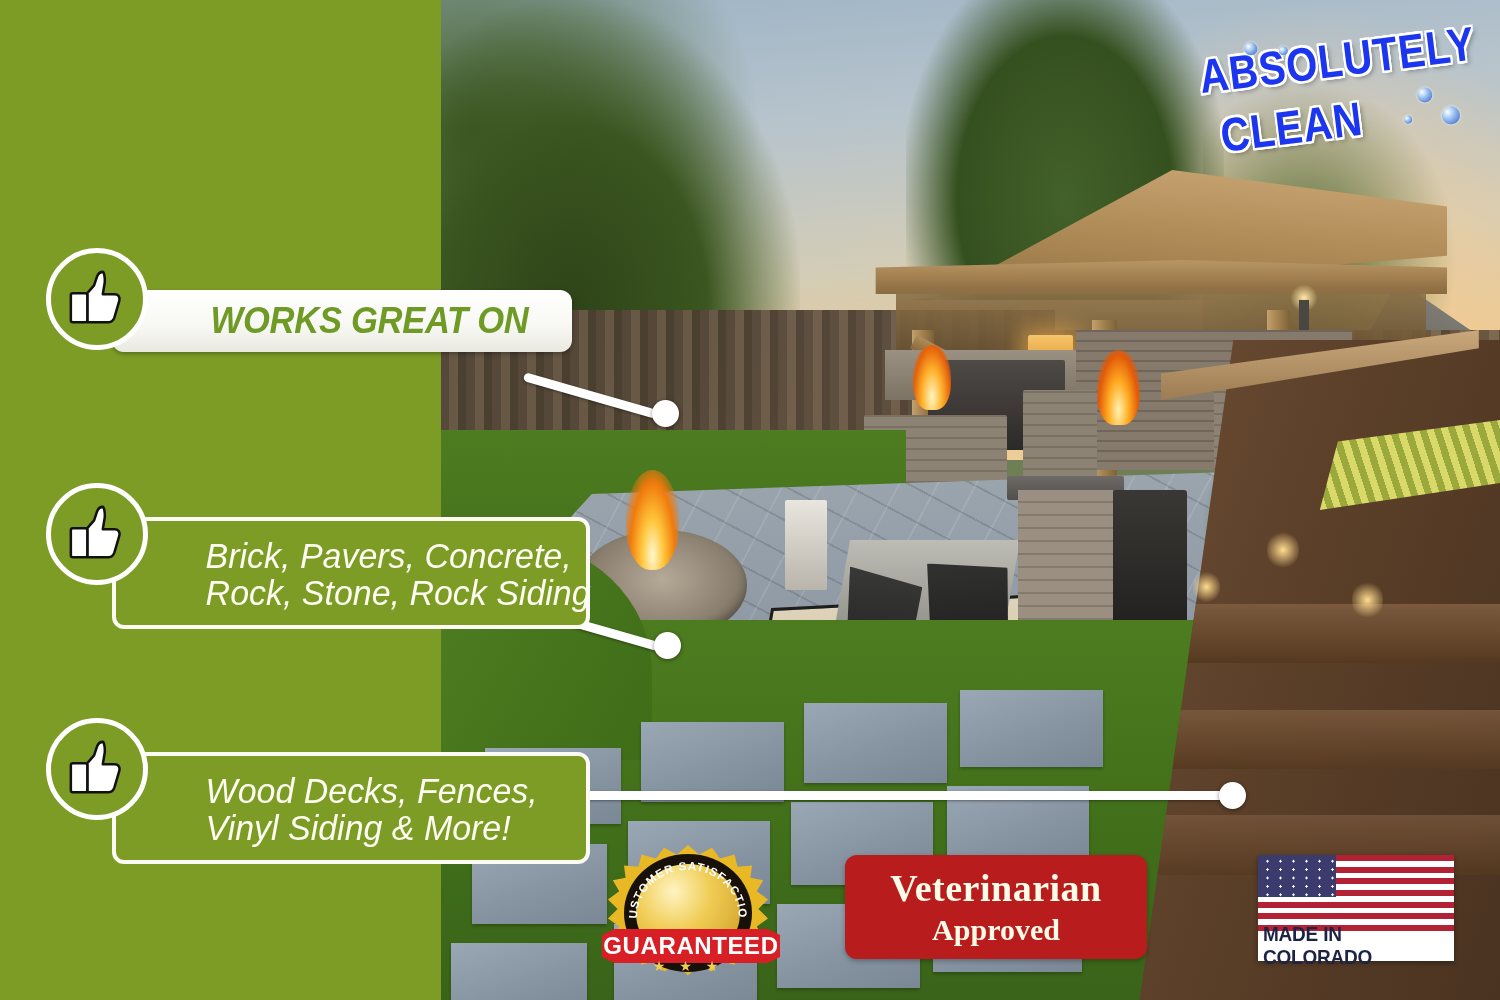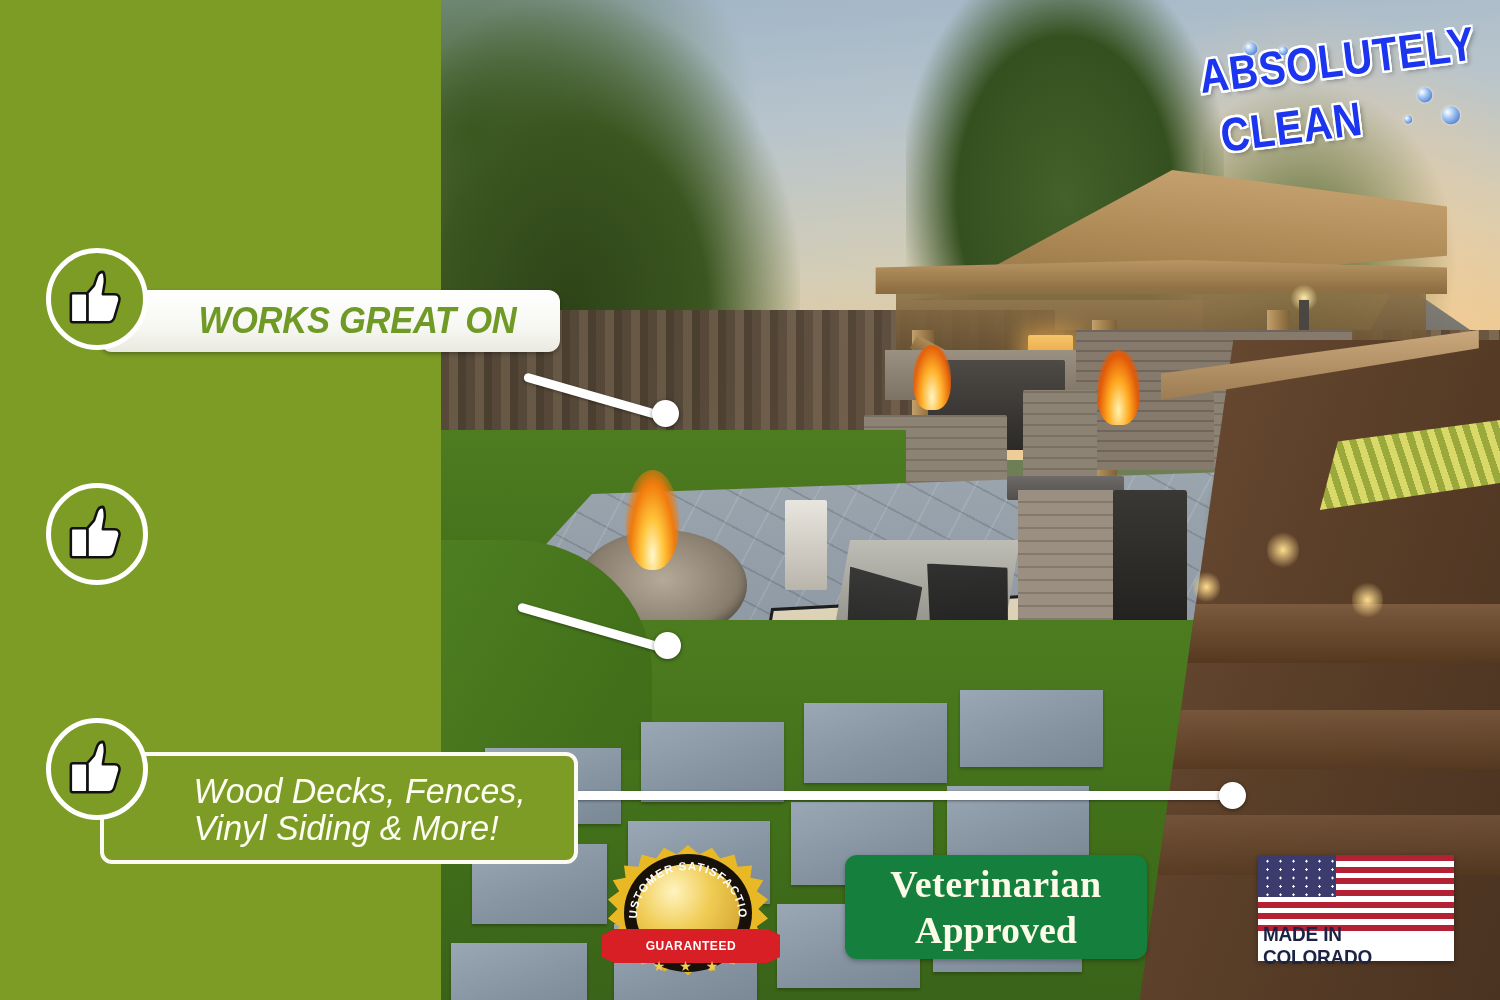--- a/index.html
+++ b/index.html
@@ -170,21 +170,21 @@
       background:radial-gradient(circle at 34% 30%,#ffffff 0%,#9ec3f2 38%,#2f5fc4 100%);
       box-shadow:0 0 3px rgba(255,255,255,.8);}
 
   
   .feature{position:absolute;left:40px;}
   .f1{top:248px;} .f2{top:483px;} .f3{top:718px;}
   .thumb-circle{position:absolute;left:6px;top:0;width:92px;height:92px;border-radius:50%;
       background:#7d9c26;border:5px solid #ffffff;z-index:4;
       display:flex;align-items:center;justify-content:center;}
   .thumb-svg{width:62px;height:62px;display:block;}
-  .cards{position:absolute;left:60px;top:42px;width:478px;}
+  .cards{position:absolute;left:72px;top:42px;width:478px;}
   .title-card{position:relative;height:62px;border-radius:12px;
       background:linear-gradient(180deg,#ffffff 0%,#f7f7f2 62%,#e9e9e0 100%);
       box-shadow:0 2px 4px rgba(0,0,0,.3);
       display:flex;align-items:center;padding-left:92px;box-sizing:border-box;z-index:3;}
   .title-card span{font-size:36px;font-weight:bold;font-style:italic;color:#6f9a25;
       font-family:"Liberation Sans","DejaVu Sans",sans-serif;
       white-space:nowrap;transform:scaleX(.96);letter-spacing:-.3px;}
   .body-card{position:relative;margin-top:-8px;padding:16px 12px 14px 84px;
       background:#7d9c26;border:4px solid #fbfbf3;border-radius:12px;
       box-sizing:border-box;z-index:2;}
@@ -212,33 +212,33 @@
   .seal-arc{position:absolute;left:22px;top:10px;width:128px;height:118px;}
   .seal-arc text{font-size:11.5px;font-weight:bold;fill:#ffffff;letter-spacing:1.1px;
       font-family:"Liberation Sans","DejaVu Sans",sans-serif;}
   .seal-pct{position:absolute;left:34px;top:40px;width:104px;text-align:center;
       font-size:30px;font-weight:bold;color:#14100a;
       font-family:"Liberation Sans","DejaVu Sans",sans-serif;margin-top:43px;}
   .ribbon{position:absolute;left:0;top:84px;width:178px;height:34px;background:#d81f26;
       clip-path:polygon(0 18%,7% 0,93% 0,100% 18%,100% 82%,93% 100%,7% 100%,0 82%);
       box-shadow:0 2px 4px rgba(0,0,0,.4);
       display:flex;align-items:center;justify-content:center;}
-  .ribbon span{font-size:12px;font-weight:bold;color:#fff;letter-spacing:.6px;
+  .ribbon span{font-size:24px;font-weight:bold;color:#fff;letter-spacing:.6px;
       font-family:"Liberation Sans","DejaVu Sans",sans-serif;}
   .seal-stars{position:absolute;left:34px;top:113px;width:104px;text-align:center;
       font-size:14px;color:#f0cc54;letter-spacing:5px;}
 
   .vet{position:absolute;left:845px;top:855px;width:302px;height:104px;
-      background:#15803d;border-radius:12px;
+      background:#b91c1c;border-radius:12px;
       display:flex;flex-direction:column;align-items:center;justify-content:center;
       box-shadow:0 2px 5px rgba(0,0,0,.3);}
   .vet span{color:#fcfbe8;font-family:"Liberation Serif","DejaVu Serif",serif;
       font-weight:bold;line-height:1;}
   .vet-l1{font-size:38px;letter-spacing:.5px;}
-  .vet-l2{font-size:38px;margin-top:8px;}
+  .vet-l2{font-size:30px;margin-top:8px;}
 
   .colo{position:absolute;left:1258px;top:855px;width:196px;height:106px;
       box-shadow:0 2px 5px rgba(0,0,0,.35);}
   .flag{position:relative;width:196px;height:76px;background:#fff;
       background-image:repeating-linear-gradient(180deg,#b22234 0 5.85px,#ffffff 5.85px 11.7px);}
   .canton{position:absolute;left:0;top:0;width:78px;height:42px;background:#3c3b6e;}
   .stars{position:absolute;left:0;top:0;width:78px;height:42px;
       background-image:radial-gradient(circle,#fff 1.1px,rgba(0,0,0,0) 1.3px);
       background-size:13px 8.4px;background-position:3px 2px;}
   .colo-label{width:196px;height:30px;background:#fff;
@@ -349,20 +349,24 @@
     <div class="thumb-circle">
       <svg class="thumb-svg" viewBox="0 0 64 64" aria-hidden="true">
         <path d="M38 4c-3 0-5 2-6 5l-3 9-7 8v30h22c3 0 5-2 6-5l5-17c1-4-1-7-5-7H38l2-12c.4-6-1-11-2-11z" fill="#ffffff" stroke="#111111" stroke-width="2.6" stroke-linejoin="round"></path>
         <rect x="5" y="26" width="17" height="30" rx="2" fill="#ffffff" stroke="#111111" stroke-width="2.6"></rect>
       </svg>
     </div>
   </div>
 
   <div class="feature f2">
     <div class="cards">
+      <div class="body-card">
+        <span>Brick, Pavers, Concrete,</span>
+        <span>Rock, Stone, Rock Siding</span>
+      </div>
     </div>
     <div class="thumb-circle">
       <svg class="thumb-svg" viewBox="0 0 64 64" aria-hidden="true">
         <path d="M38 4c-3 0-5 2-6 5l-3 9-7 8v30h22c3 0 5-2 6-5l5-17c1-4-1-7-5-7H38l2-12c.4-6-1-11-2-11z" fill="#ffffff" stroke="#111111" stroke-width="2.6" stroke-linejoin="round"></path>
         <rect x="5" y="26" width="17" height="30" rx="2" fill="#ffffff" stroke="#111111" stroke-width="2.6"></rect>
       </svg>
     </div>
   </div>
 
   <div class="feature f3">

